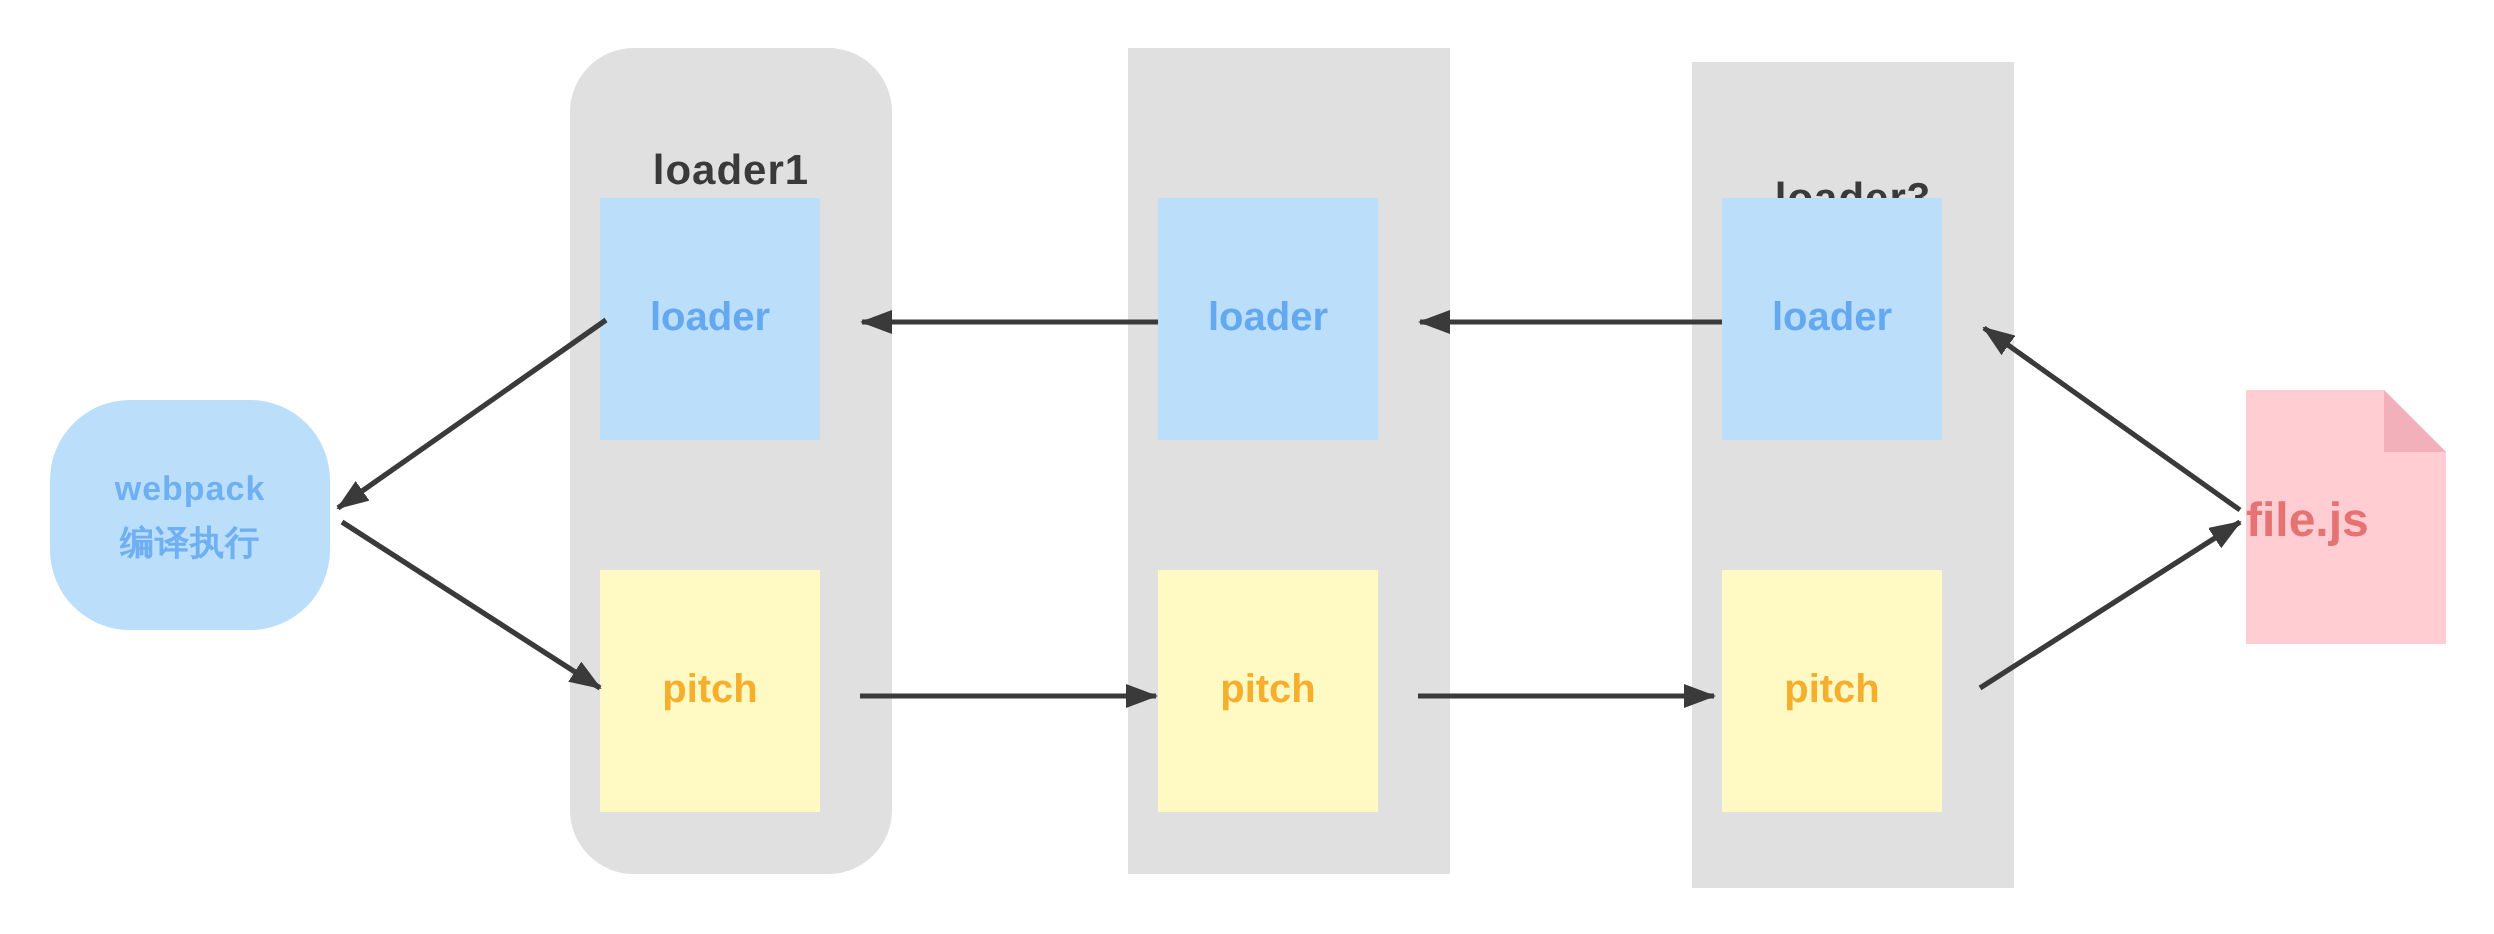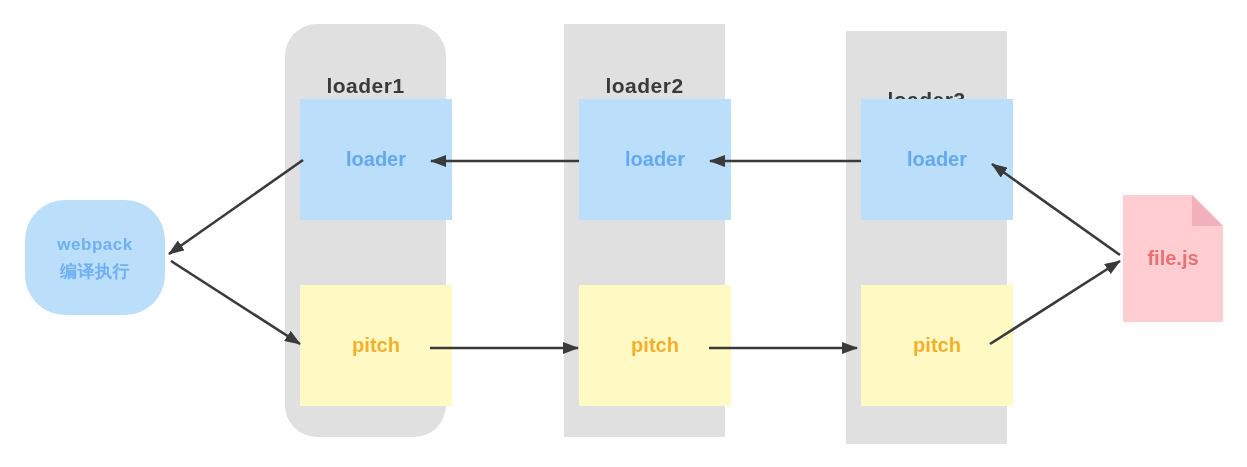--- a/index.html
+++ b/index.html
@@ -52,21 +52,21 @@
     text-align: center;
     color: var(--title-text);
     font-size: 21px;
     font-weight: bold;
     letter-spacing: 0.5px;
   }
   .col3 .col-title { top: 57px; }
   .phase-box {
     position: absolute;
     left: 15px;
-    width: 152px; height: 121px;
+    width: 110px; height: 121px;
     display: flex; align-items: center; justify-content: center;
     font-size: 20px; font-weight: bold;
   }
   .loader-box { top: 75px;  background: var(--loader-box-bg); color: var(--loader-text); }
   .pitch-box  { top: 261px; background: var(--pitch-box-bg);  color: var(--pitch-text); text-align: right; }
   .col3 .loader-box { top: 68px; }
   .col3 .pitch-box  { top: 254px; }
 
   
   .file-node {
@@ -74,23 +74,22 @@
     left: 1123px; top: 195px;
     width: 100px; height: 127px;
   }
   .file-node svg { position: absolute; left: 0; top: 0; display: block; }
   .file-body { fill: var(--file-bg); }
   .file-fold { fill: var(--file-fold); }
   .file-label {
     position: absolute;
     left: 0; top: 52px;
     width: 100%;
-    text-align: center;
     color: var(--file-text);
-    font-size: 20px;
+    font-size: 24px;
     font-weight: bold;
   }
 
   
   .arrow-layer {
     position: absolute;
     left: 0; top: 0;
     width: 1247px; height: 467px;
     pointer-events: none;
   }
@@ -117,21 +116,20 @@
     <div class="col-title">loader1</div>
     <div class="phase-box loader-box">
       <span>loader</span>
     </div>
     <div class="phase-box pitch-box">
       <span>pitch</span>
     </div>
   </div>
 
   <div class="column col2">
-    <div class="col-title">loader2</div>
     <div class="phase-box loader-box">
       <span>loader</span>
     </div>
     <div class="phase-box pitch-box">
       <span>pitch</span>
     </div>
   </div>
 
   <div class="column col3">
     <div class="col-title">loader3</div>

